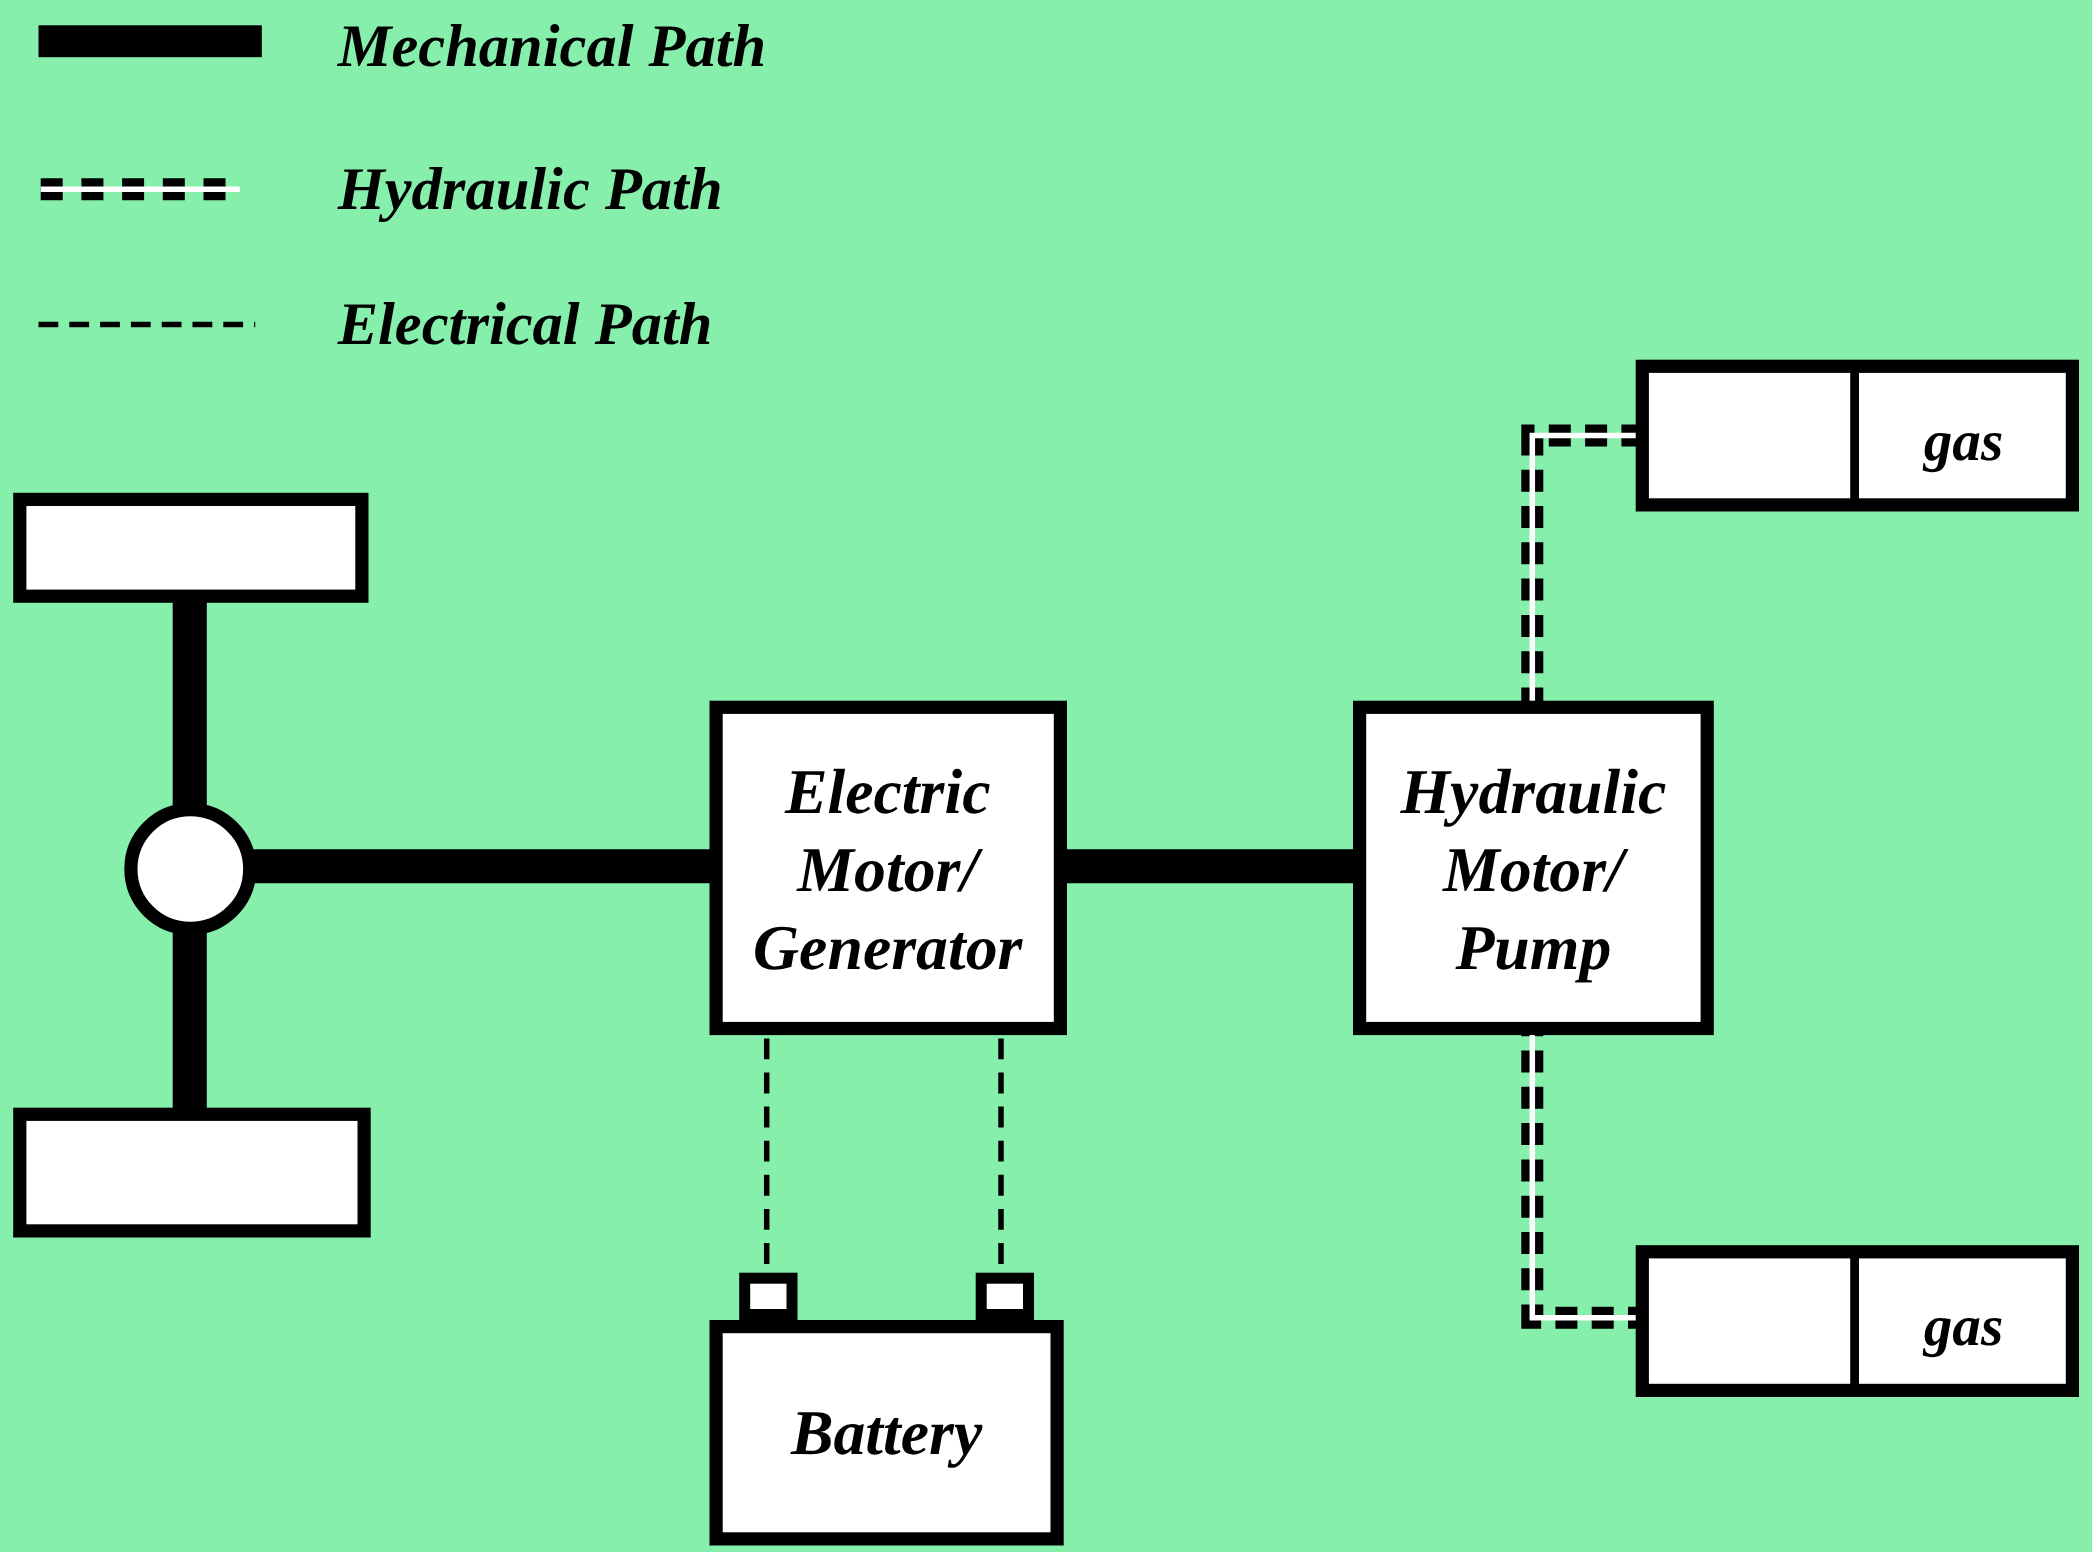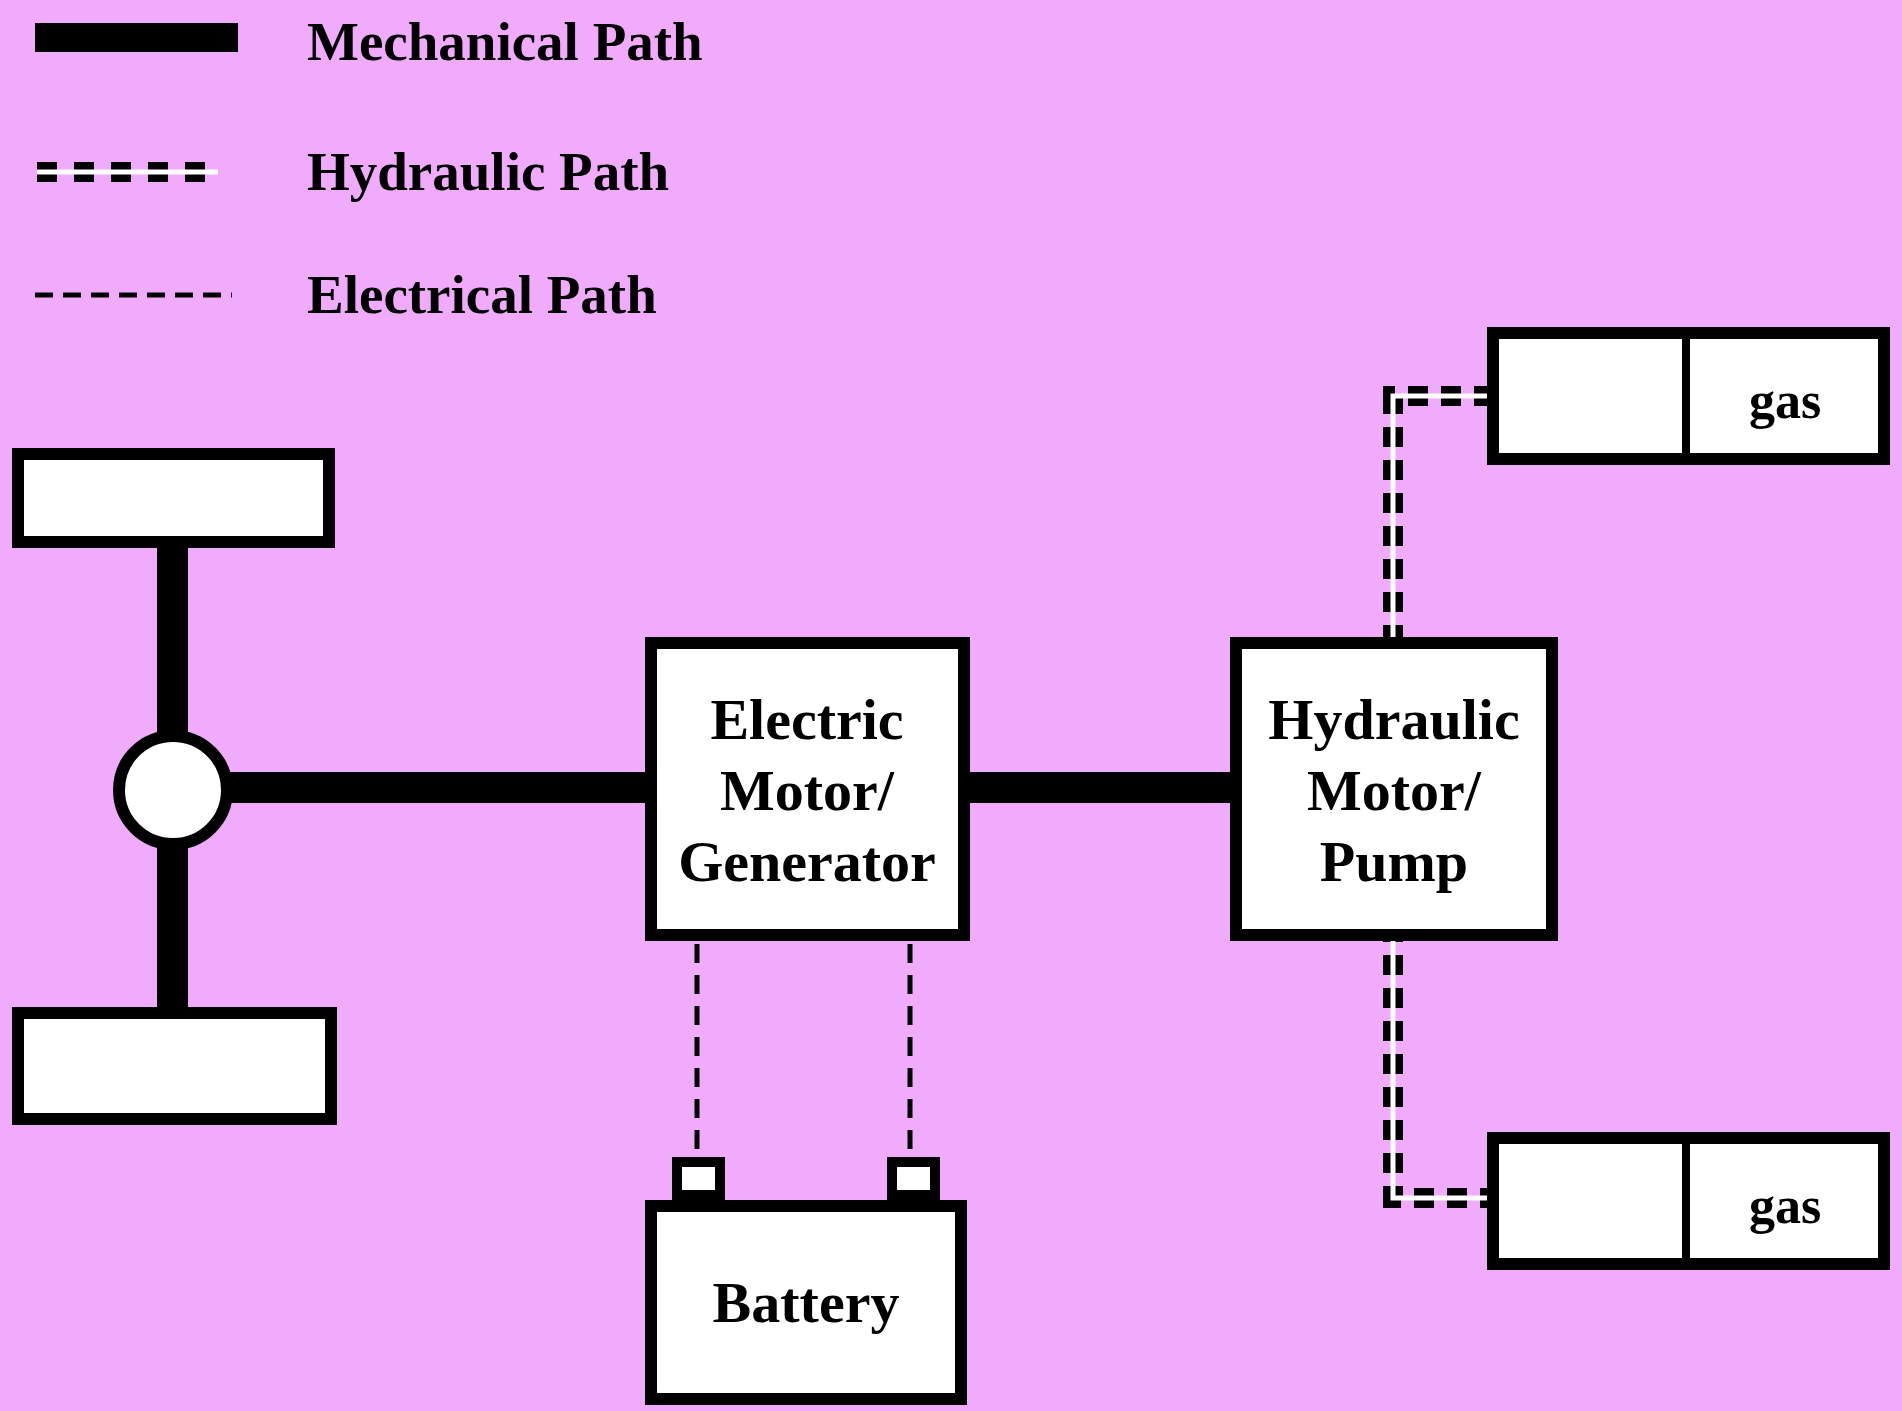--- a/index.html
+++ b/index.html
@@ -4,22 +4,23 @@
 <style>
   html, body {
     margin: 0;
     padding: 0;
     background: #ffffff;
   }
   .stage {
     position: relative;
     width: 1902px;
     height: 1411px;
-    background: #f0abfc;
+    background: #86efac;
     overflow: hidden;
+    font-style: italic;
   }
   svg { display: block; }
   text {
     font-family: "Liberation Serif", "DejaVu Serif", serif;
     font-weight: bold;
     fill: #000000;
   }
   .legend-label { font-size: 55px; }
   .box-label    { font-size: 58px; }
   .gas-label    { font-size: 52px; }

